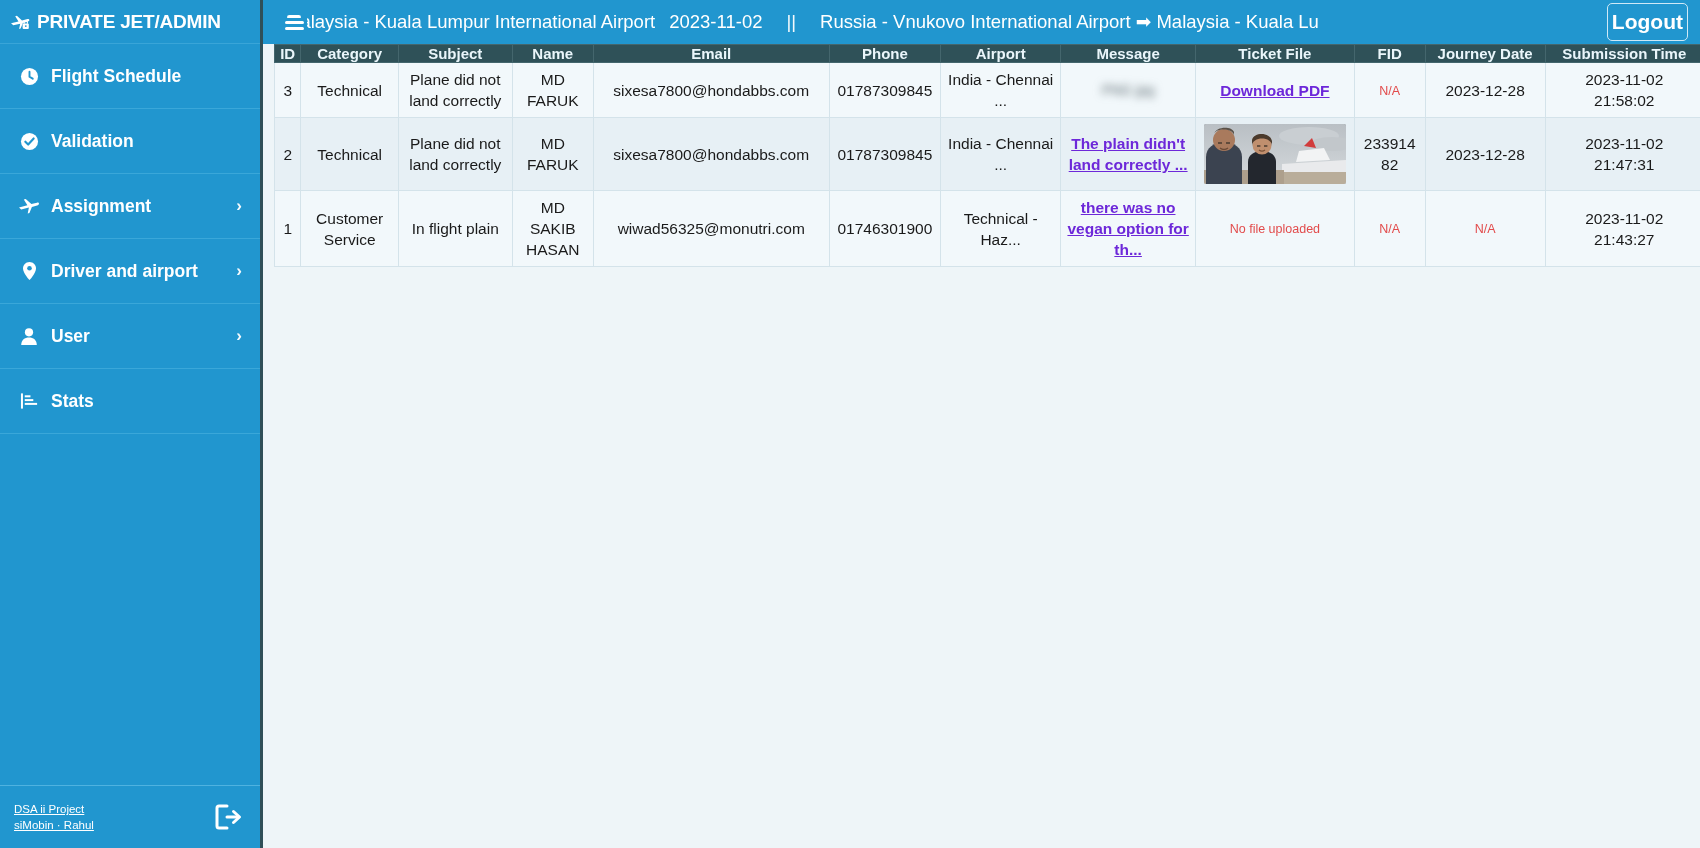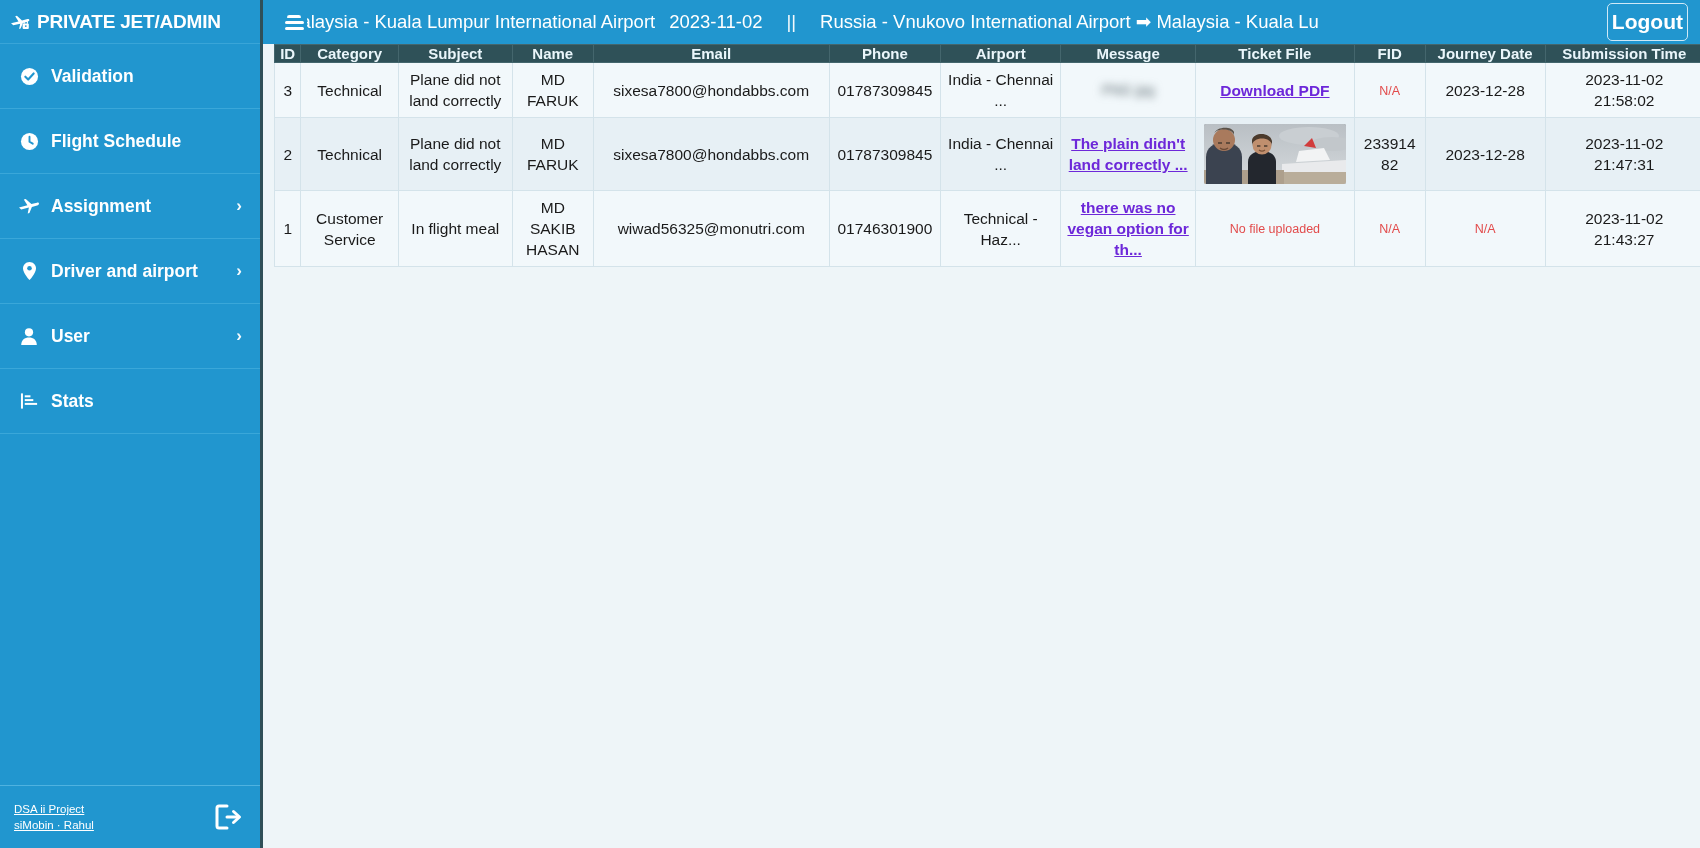--- a/index.html
+++ b/index.html
@@ -175,35 +175,35 @@
       </span>
       <span>PRIVATE JET/ADMIN</span>
     </div>
 
     <ul class="nav-list">
 
       <li class="nav-item">
         <span class="nav-ico">
           <svg width="19" height="19" viewBox="0 0 20 20">
               <circle cx="10" cy="10" r="9" fill="#fff"></circle>
-              <path d="M5.6 10.2 L8.6 13.2 L14.4 6.8" stroke="#2196cf" stroke-width="2.2" fill="none" stroke-linecap="round" stroke-linejoin="round"></path>
-            </svg>
-        </span>
-        <span class="nav-label">Validation</span>
+              <path d="M10 5 V10.3 L13.4 12.3" stroke="#2196cf" stroke-width="2" fill="none" stroke-linecap="round"></path>
+            </svg>
+        </span>
+        <span class="nav-label">Flight Schedule</span>
         <span class="chev"></span>
       </li>
 
       <li class="nav-item">
         <span class="nav-ico">
           <svg width="19" height="19" viewBox="0 0 20 20">
               <circle cx="10" cy="10" r="9" fill="#fff"></circle>
-              <path d="M10 5 V10.3 L13.4 12.3" stroke="#2196cf" stroke-width="2" fill="none" stroke-linecap="round"></path>
-            </svg>
-        </span>
-        <span class="nav-label">Flight Schedule</span>
+              <path d="M5.6 10.2 L8.6 13.2 L14.4 6.8" stroke="#2196cf" stroke-width="2.2" fill="none" stroke-linecap="round" stroke-linejoin="round"></path>
+            </svg>
+        </span>
+        <span class="nav-label">Validation</span>
         <span class="chev"></span>
       </li>
 
       <li class="nav-item">
         <span class="nav-ico">
           <svg width="22" height="18" viewBox="0 0 22 18">
               <path d="M1 10.4 L9.4 8.3 L5.8 2.4 L7.7 1.9 L13.4 7.1 L19 5.7 C20.2 5.4 21 6 21 6.8 C21 7.6 20.2 8.3 19.1 8.6 L13.9 9.9 L11.4 16 L9.7 16.4 L10.9 10.6 L3.2 12.5 Z" fill="#fff"></path>
             </svg>
         </span>
         <span class="nav-label">Assignment</span>
@@ -372,21 +372,21 @@
                 <td>23391482</td>
                 <td>2023-12-28</td>
                 <td>
                   <div>2023-11-02</div>
                   <div>21:47:31</div>
                 </td>
               </tr>
               <tr class="odd">
                 <td>1</td>
                 <td>Customer Service</td>
-                <td>In flight meal</td>
+                <td>In flight plain</td>
                 <td>MD SAKIB HASAN</td>
                 <td>wiwad56325@monutri.com</td>
                 <td>01746301900</td>
                 <td>Technical - Haz...</td>
                 <td><span class="msg-link">there was no vegan option for th...</span></td>
                 <td><span class="nofile">No file uploaded</span></td>
                 <td><span class="na">N/A</span></td>
                 <td><span class="na">N/A</span></td>
                 <td>
                   <div>2023-11-02</div>

